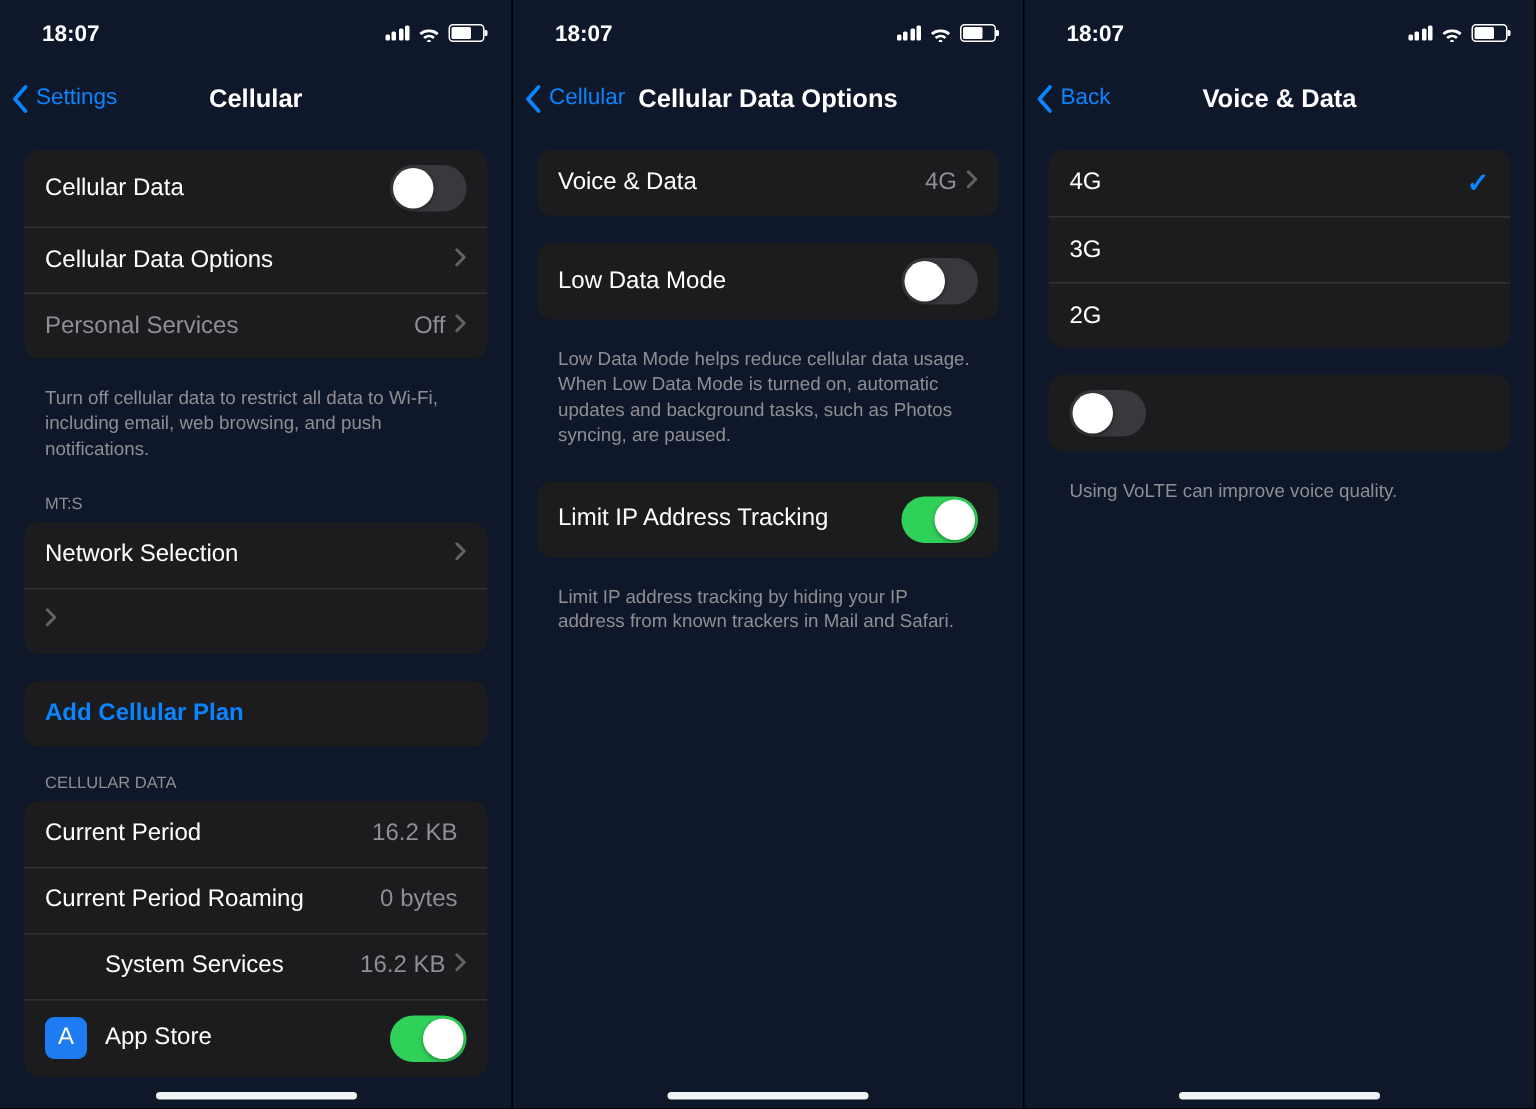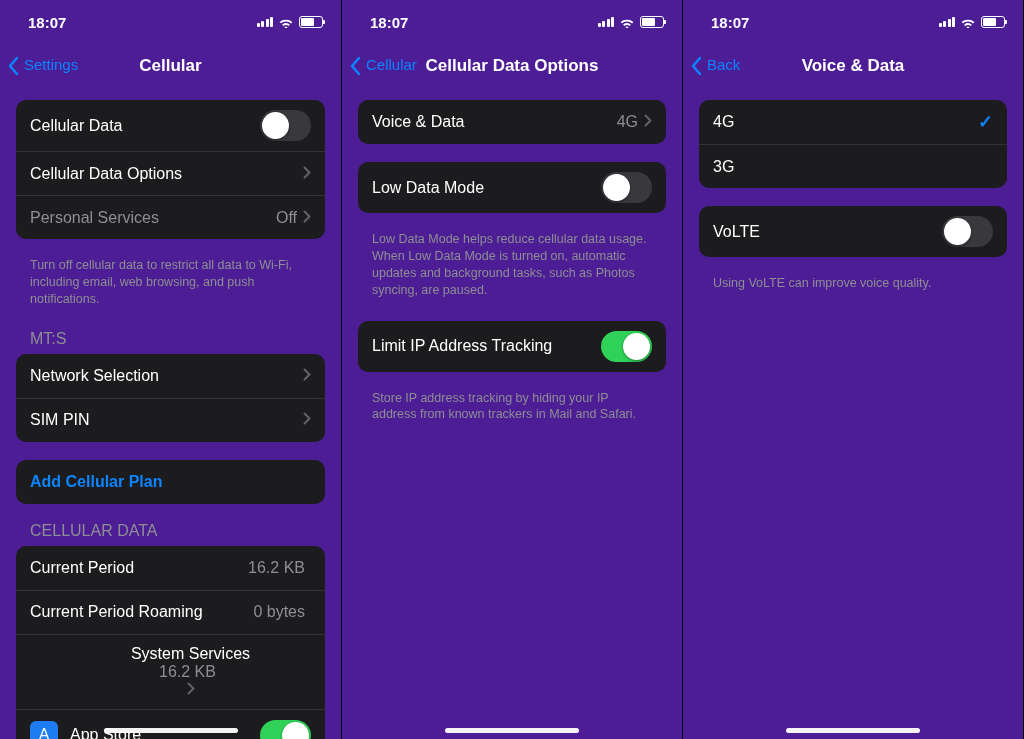--- a/index.html
+++ b/index.html
@@ -8,21 +8,21 @@
     font-family: -apple-system, "Helvetica Neue", Helvetica, Arial, sans-serif;
     color: #fff;
     width: 1024px;
     height: 739px;
     overflow: hidden;
     display: flex;
   }
   .phone {
     flex: 0 0 341px;
     height: 739px;
-    background: #4c1d95;
+    background: #0f172a;
     position: relative;
     overflow: hidden;
   }
   .phone + .phone { border-left: 1px solid #000; }
 
   
   .statusbar {
     height: 44px;
     display: flex;
     align-items: center;
@@ -63,22 +63,22 @@
     min-height:44px; padding:10px 14px; display:flex; align-items:center;
     font-size:16px; position:relative;
   }
   .cell + .cell { border-top:0.5px solid #333; }
   .cell .label { flex:1 1 auto; }
   .cell .value { color:#8e8e93; font-size:16px; margin-right:6px; }
   .cell .chevron { color:#636366; flex:0 0 auto; }
   .cell.disabled .label { color:#8e8e93; }
   .cell.link .label { color:#0a84ff;font-weight:bold; }
   .cell .indent-icon { width:28px; height:28px; border-radius:6px; margin-right:12px; flex:0 0 auto; display:flex; align-items:center; justify-content:center; font-size:16px;}
-  .cell.indent-no-icon { padding-left:54px;flex-direction:column; }
-  .group-header { margin:0 30px 6px; color:#8e8e93; font-size:16px; text-transform:none; }
+  .cell.indent-no-icon { padding-left:54px; }
+  .group-header { margin:0 30px 6px; color:#8e8e93; font-size:11px; text-transform:none; }
   .group-footer { margin:6px 30px 22px; color:#8e8e93; font-size:12.5px; line-height:1.35; }
 
   
   .toggle {
     width:51px; height:31px; border-radius:16px; position:relative; flex:0 0 auto;
     transition:background .15s;
   }
   .toggle .knob{
     position:absolute; width:27px; height:27px; border-radius:50%; background:#fff;
     top:2px; left:2px; box-shadow:0 1px 3px rgba(0,0,0,.4);
@@ -159,21 +159,20 @@
 
     <div class="group-header">MT:S</div>
     <div class="group">
       <div class="cell">
         <span class="label">Network Selection</span>
         <span class="chevron"><svg class="chev-svg" viewBox="0 0 8 13" fill="none" stroke="#636366" stroke-width="2" stroke-linecap="round" stroke-linejoin="round">
               <polyline points="1.5,1.5 6.5,6.5 1.5,11.5"></polyline>
             </svg></span>
       </div>
       <div class="cell">
-        <span class="label">SIM PIN</span>
         <span class="chevron"><svg class="chev-svg" viewBox="0 0 8 13" fill="none" stroke="#636366" stroke-width="2" stroke-linecap="round" stroke-linejoin="round">
               <polyline points="1.5,1.5 6.5,6.5 1.5,11.5"></polyline>
             </svg></span>
       </div>
     </div>
 
     <div class="group">
       <div class="cell link">
         <span class="label">Add Cellular Plan</span>
       </div>
@@ -261,21 +260,21 @@
     <div class="group-footer">Low Data Mode helps reduce cellular data usage. When Low Data Mode is turned on, automatic updates and background tasks, such as Photos syncing, are paused.</div>
 
     <div class="group">
       <div class="cell">
         <span class="label">Limit IP Address Tracking</span>
         <div class="toggle on">
             <div class="knob"></div>
           </div>
       </div>
     </div>
-    <div class="group-footer">Store IP address tracking by hiding your IP address from known trackers in Mail and Safari.</div>
+    <div class="group-footer">Limit IP address tracking by hiding your IP address from known trackers in Mail and Safari.</div>
   </div>
   <div class="home-indicator"></div>
 </div>
 
 <div class="phone">
   <div class="statusbar">
     <span class="time">18:07</span>
     <div class="right-icons">
       <span class="bars">
           <span></span>
@@ -305,25 +304,27 @@
 
   <div class="content">
     <div class="group">
       <div class="cell">
         <span class="label">4G</span>
         <span class="check">✓</span>
       </div>
       <div class="cell">
         <span class="label">3G</span>
       </div>
-    </div>
-
-    <div class="group">
-      <div class="cell">
-        <span class="label">VoLTE</span>
+      <div class="cell">
+        <span class="label">2G</span>
+      </div>
+    </div>
+
+    <div class="group">
+      <div class="cell">
         <div class="toggle off">
             <div class="knob"></div>
           </div>
       </div>
     </div>
     <div class="group-footer">Using VoLTE can improve voice quality.</div>
   </div>
   <div class="home-indicator"></div>
 </div>
 

